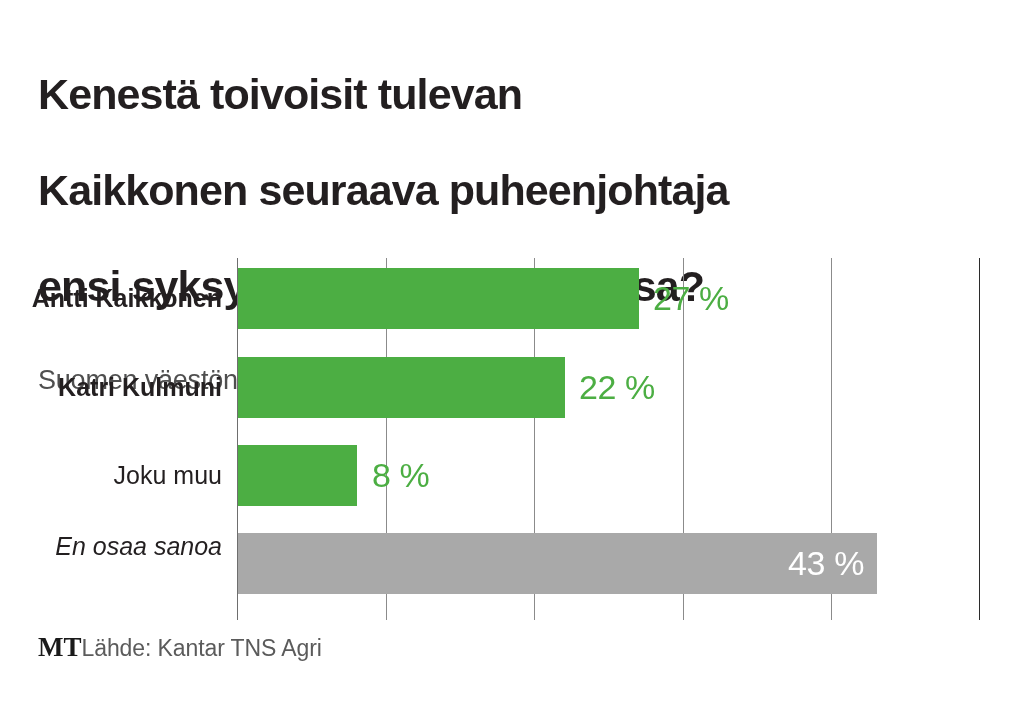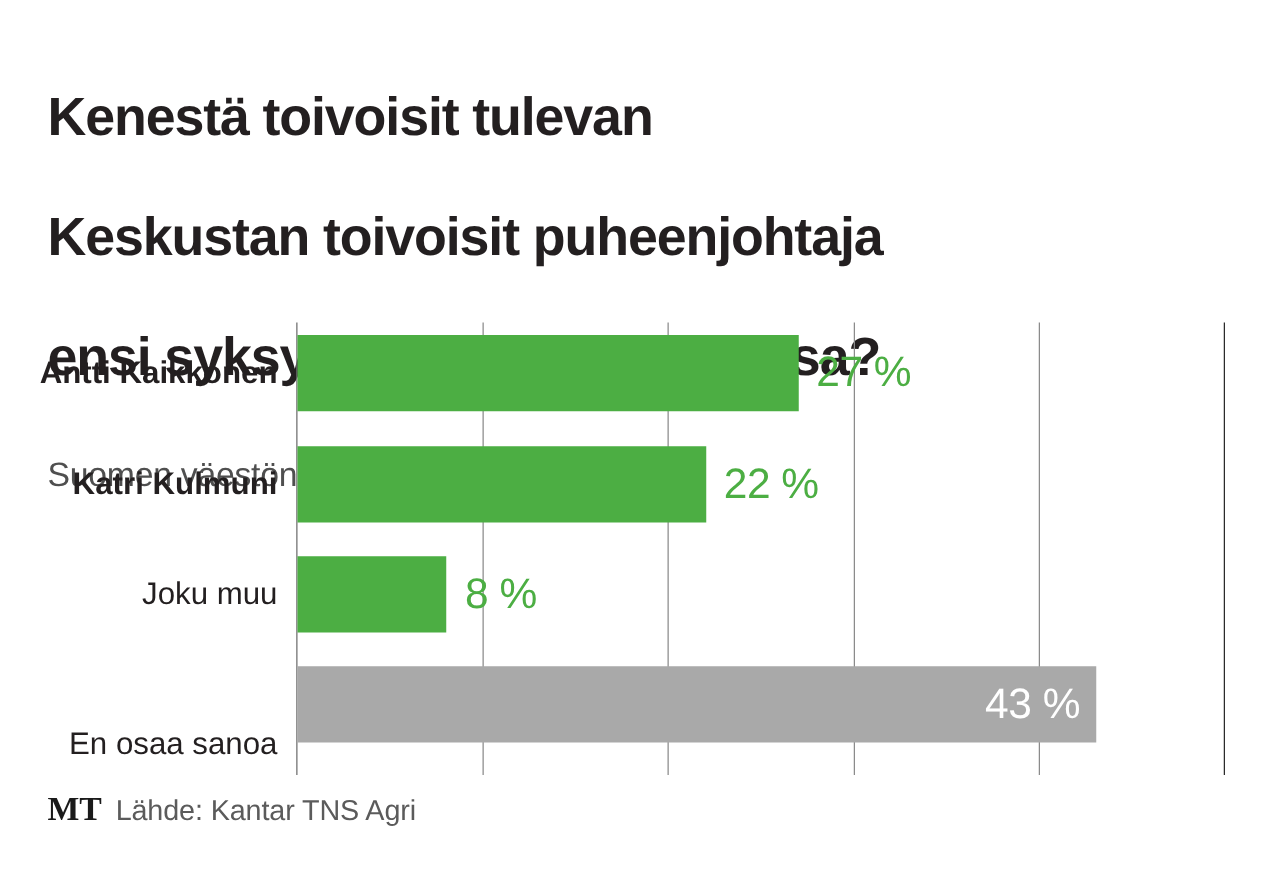--- a/index.html
+++ b/index.html
@@ -121,21 +121,20 @@
   }
   .cat-label-abs.bold { font-weight: bold; text-align: right; }
 
   
   #footer {
     position: absolute;
     left: 38px;
     top: 632px;
     display: flex;
     align-items: baseline;
-    gap: 11px;
   }
   #mt-logo {
     font-family: "Liberation Serif", serif;
     font-weight: bold;
     font-size: 27px;
     color: #1a1a1a;
     letter-spacing: 0px;
   }
   #source-text {
     font-size: 23px;
@@ -144,21 +143,21 @@
   }
 </style>
 </head>
 <body>
 
 <div id="page">
 
   <div id="header">
     <h1 id="title">
       <span class="tline">Kenestä toivoisit tulevan</span>
-      <span class="tline">Keskustan toivoisit puheenjohtaja</span>
+      <span class="tline">Kaikkonen seuraava puheenjohtaja</span>
       <span class="tline">ensi syksyn puoluekokouksessa?</span>
     </h1>
     <div id="subtitle">Suomen väestön mielipide</div>
   </div>
 
   <div id="chart">
 
     <div id="plot">
       <div class="gridline axis" style="left:0px;"></div>
       <div class="gridline" style="left:149px;"></div>
@@ -179,21 +178,21 @@
       <div class="bar green" style="width:327px;"></div>
       <div class="bar-value outside" style="left:341px;">22 %</div>
     </div>
 
     <div class="cat-label-abs" style="top:445px;">Joku muu</div>
     <div class="bar-row" style="left:238px; top:445px; width:742px;">
       <div class="bar green" style="width:119px;"></div>
       <div class="bar-value outside" style="left:134px;">8 %</div>
     </div>
 
-    <div class="cat-label-abs" style="top:565px;">En osaa sanoa</div>
+    <div class="cat-label-abs" style="top:516px;font-style:italic;">En osaa sanoa</div>
     <div class="bar-row" style="left:238px; top:533px; width:742px;">
       <div class="bar gray" style="width:639px;"></div>
       <div class="bar-value inside" style="left:548px; width:78px; text-align:right;">43 %</div>
     </div>
 
   </div>
 
   <div id="footer">
     <span id="mt-logo">MT</span>
     <span id="source-text">Lähde: Kantar TNS Agri</span>

